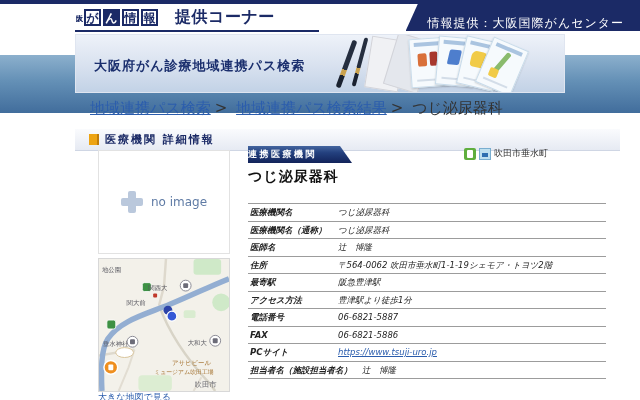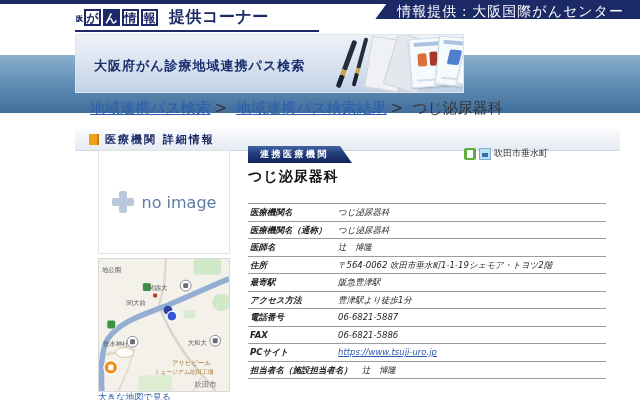--- a/index.html
+++ b/index.html
@@ -1,37 +1,37 @@
 <!DOCTYPE html>
 <html><head>
 <meta charset="utf-8">
 <style>
   html,body{margin:0;padding:0;background:#fff;font-family:"DejaVu Sans","Liberation Sans",sans-serif;}
   #screen{position:relative;width:640px;height:400px;overflow:hidden;background:#fff;}
 
   
   .topline{position:absolute;left:0;top:0;width:640px;height:4px;background:#1b2a66;}
-  .provider{position:absolute;right:0;top:0;height:15px;line-height:15px;padding:4px 16px 0 22px;
-    background:#1b2a66;color:#fff;font-size:14px;letter-spacing:1px;
+  .provider{position:absolute;right:0;top:0;height:15px;line-height:15px;padding:16px 16px 0 22px;
+    background:#1b2a66;color:#fff;font-size:12px;letter-spacing:1px;
     clip-path:polygon(14px 0,100% 0,100% 100%,0 100%);}
 
   
   .logo{position:absolute;left:75px;top:7px;display:flex;align-items:center;gap:2px;}
   .logo .pref{writing-mode:vertical-rl;text-orientation:upright;font-size:7px;font-weight:bold;
     color:#1b2a66;line-height:1;height:18px;}
   .logo .box{display:inline-block;width:17px;height:17px;line-height:14px;text-align:center;
     font-size:12px;font-weight:bold;border:2px solid #1b2a66;color:#1b2a66;background:#fff;box-sizing:border-box;}
   .logo .box.inv{background:#1b2a66;color:#fff;line-height:15px;}
-  .logo .suffix{font-size:16px;font-weight:bold;color:#1b2a66;margin-left:9px;letter-spacing:0.5px;}
+  .logo .suffix{font-size:16px;font-weight:bold;color:#1b2a66;margin-left:15px;letter-spacing:0.5px;}
   .logo-rule{position:absolute;left:75px;top:30px;width:244px;height:2px;background:#1b2a66;}
 
   
   .band{position:absolute;left:0;top:55px;width:640px;height:58px;
     background:linear-gradient(180deg,#8cb0cd 0%,#6490b6 45%,#416d9c 100%);}
-  .banner{position:absolute;left:75px;top:34px;width:389px;height:59px;overflow:hidden;
+  .banner{position:absolute;left:75px;top:34px;width:490px;height:59px;overflow:hidden;
     background:linear-gradient(180deg,#eef2f9 0%,#d8e1ef 55%,#c2d2e6 100%);border:1px solid #dfe5f0;box-sizing:border-box;}
   .banner-title{position:absolute;left:18px;top:22px;font-size:13px;font-weight:bold;color:#1b2f6e;letter-spacing:1px;}
   .art{position:absolute;left:258px;top:0;width:187px;height:59px;}
   .art div{position:absolute;}
   .pen{width:5px;height:50px;border-radius:2px;
     background:linear-gradient(180deg,#252e3f 0%,#252e3f 62%,#caa24e 62%,#caa24e 74%,#1a2230 74%);}
   .pen1{left:10px;top:4px;transform:rotate(20deg);}
   .pen2{left:24px;top:2px;transform:rotate(15deg);width:4px;}
   .paper{background:#f0f1f4;border:1px solid #d2d3d9;}
   .paper1{left:34px;top:3px;width:32px;height:50px;transform:rotate(9deg);}
@@ -62,27 +62,27 @@
   .sec-icon{width:8px;height:11px;background:#eda414;border-right:2px solid #c07d0a;margin:0 6px 0 14px;}
   .sec-title{font-size:11px;font-weight:bold;color:#1b2a66;letter-spacing:2px;margin:0;}
 
   
   .noimage{position:absolute;left:98px;top:150px;width:132px;height:104px;background:#fff;
     border:1px solid #e2e2e2;display:flex;align-items:center;justify-content:center;gap:8px;box-sizing:border-box;}
   .plus{position:relative;width:22px;height:22px;}
   .plus i{position:absolute;background:#bac8dc;border-radius:2px;display:block;}
   .plus .ph{left:0;top:7px;width:22px;height:8px;}
   .plus .pv{left:7px;top:0;width:8px;height:22px;}
-  .ni-label{font-size:16px;color:#5f7ba5;}
+  .ni-label{font-size:12px;color:#5f7ba5;}
   .mapbox{position:absolute;left:98px;top:258px;width:132px;height:134px;border:1px solid #d8d8d8;box-sizing:border-box;}
   .mapbox svg{display:block;width:100%;height:100%;}
   .maplink{position:absolute;left:98px;top:391px;font-size:9px;}
 
   
-  .ribbon{position:absolute;left:248px;top:146px;width:104px;height:17px;line-height:17px;padding-left:12px;
+  .ribbon{position:absolute;left:248px;top:146px;width:104px;height:17px;line-height:17px;
     box-sizing:border-box;color:#fff;font-size:9px;font-weight:bold;letter-spacing:2.5px;
     background:linear-gradient(180deg,#44659f 0%,#23407e 40%,#12235a 100%);
     clip-path:polygon(0 0,92px 0,104px 100%,0 100%);}
   .area{position:absolute;left:464px;top:147px;display:flex;align-items:center;gap:3px;}
   .ic-green{width:12px;height:12px;background:#5fae3e;border-radius:2px;position:relative;}
   .ic-green::after{content:"";position:absolute;left:3px;top:2px;width:6px;height:8px;background:#fff;border-radius:1px;}
   .ic-blue{width:12px;height:12px;background:#bfe0ef;border:1px solid #79aed0;box-sizing:border-box;position:relative;}
   .ic-blue::after{content:"";position:absolute;left:2px;top:4px;width:6px;height:4px;background:#2f6fb0;}
   .area-label{font-size:9px;color:#333;}
   .fac-name{position:absolute;left:248px;top:168px;font-size:14px;font-weight:bold;color:#111;margin:0;letter-spacing:1px;}

